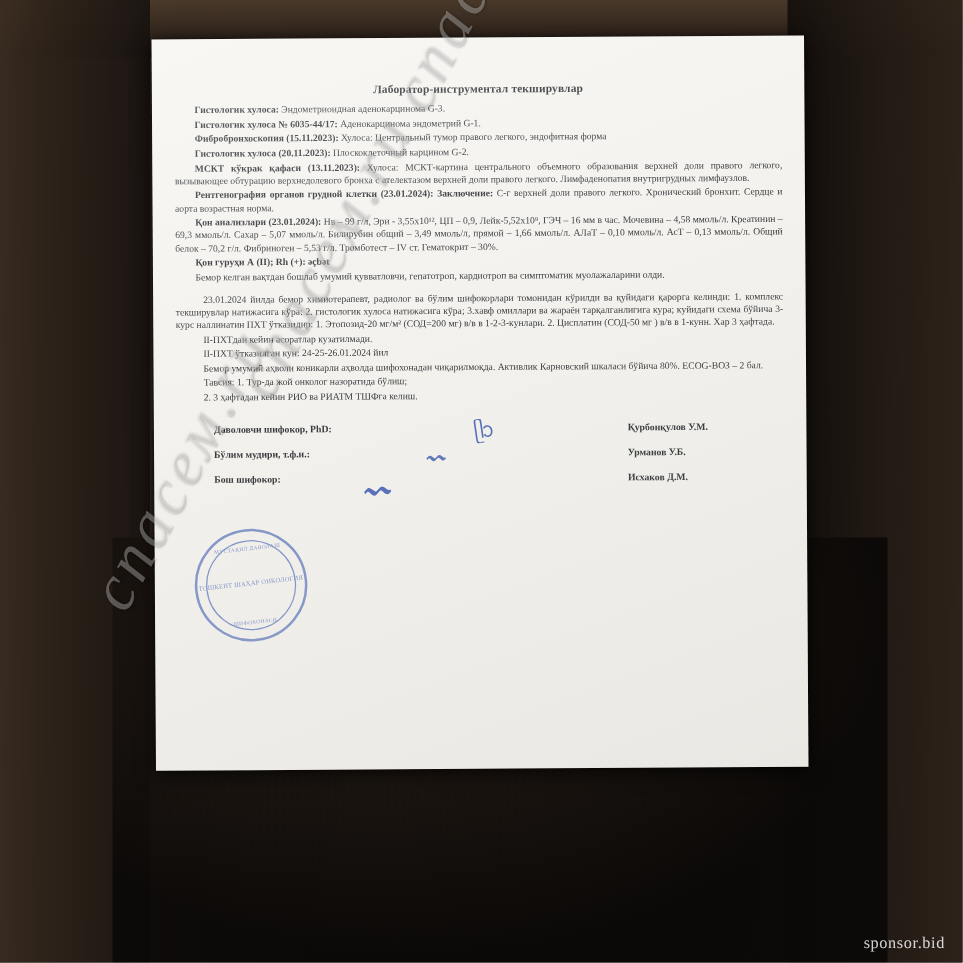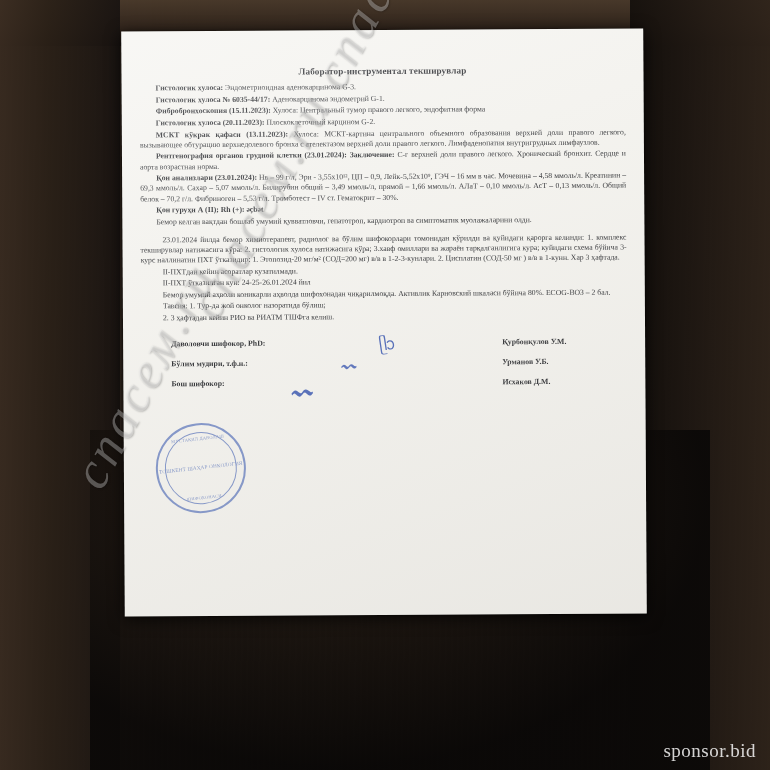--- a/index.html
+++ b/index.html
@@ -214,21 +214,21 @@
     left: 60px; top: 470px;
     font-size: 52px;
     transform: rotate(-62deg);
     transform-origin: left top;
     letter-spacing: 4px;
   }
   .sponsor {
     position: absolute;
     right: 14px;
     bottom: 8px;
-    font-size: 19px;
+    font-size: 13px;
     font-family: "Liberation Serif", serif;
     color: rgba(255,255,255,0.82);
     letter-spacing: 0.5px;
   }
 </style>
 </head>
 <body>
 
 <div id="scene">
   <div class="bg-wood"></div>

